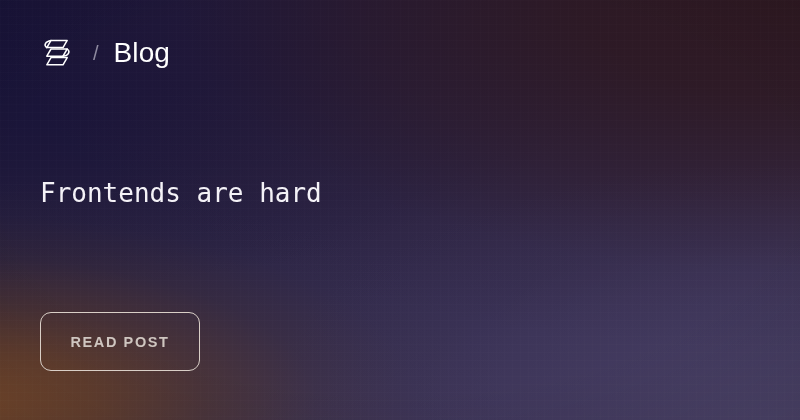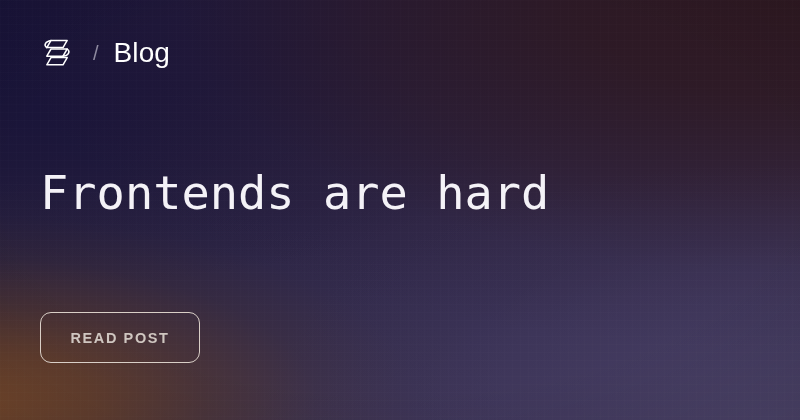--- a/index.html
+++ b/index.html
@@ -138,34 +138,34 @@
   }
 
   
   .post-title {
     position: absolute;
     left: 40px;
     top: 170px;
     margin: 0;
     color: #f4f2f7;
     font-family: "DejaVu Sans Mono", "Liberation Mono", monospace;
-    font-size: 47px;
+    font-size: 26px;
     font-weight: 400;
     line-height: 46px;
     letter-spacing: 0px;
     white-space: nowrap;
   }
 
   
   .read-post-btn {
     position: absolute;
     left: 40px;
     top: 312px;
     width: 160px;
-    height: 51px;
+    height: 59px;
     box-sizing: border-box;
     background: transparent;
     border: 1.6px solid #d9cfc7;
     border-radius: 11px;
     color: #cfc6c0;
     font-family: "Liberation Sans", sans-serif;
     font-size: 14.5px;
     font-weight: 700;
     letter-spacing: 1.6px;
     display: flex;

